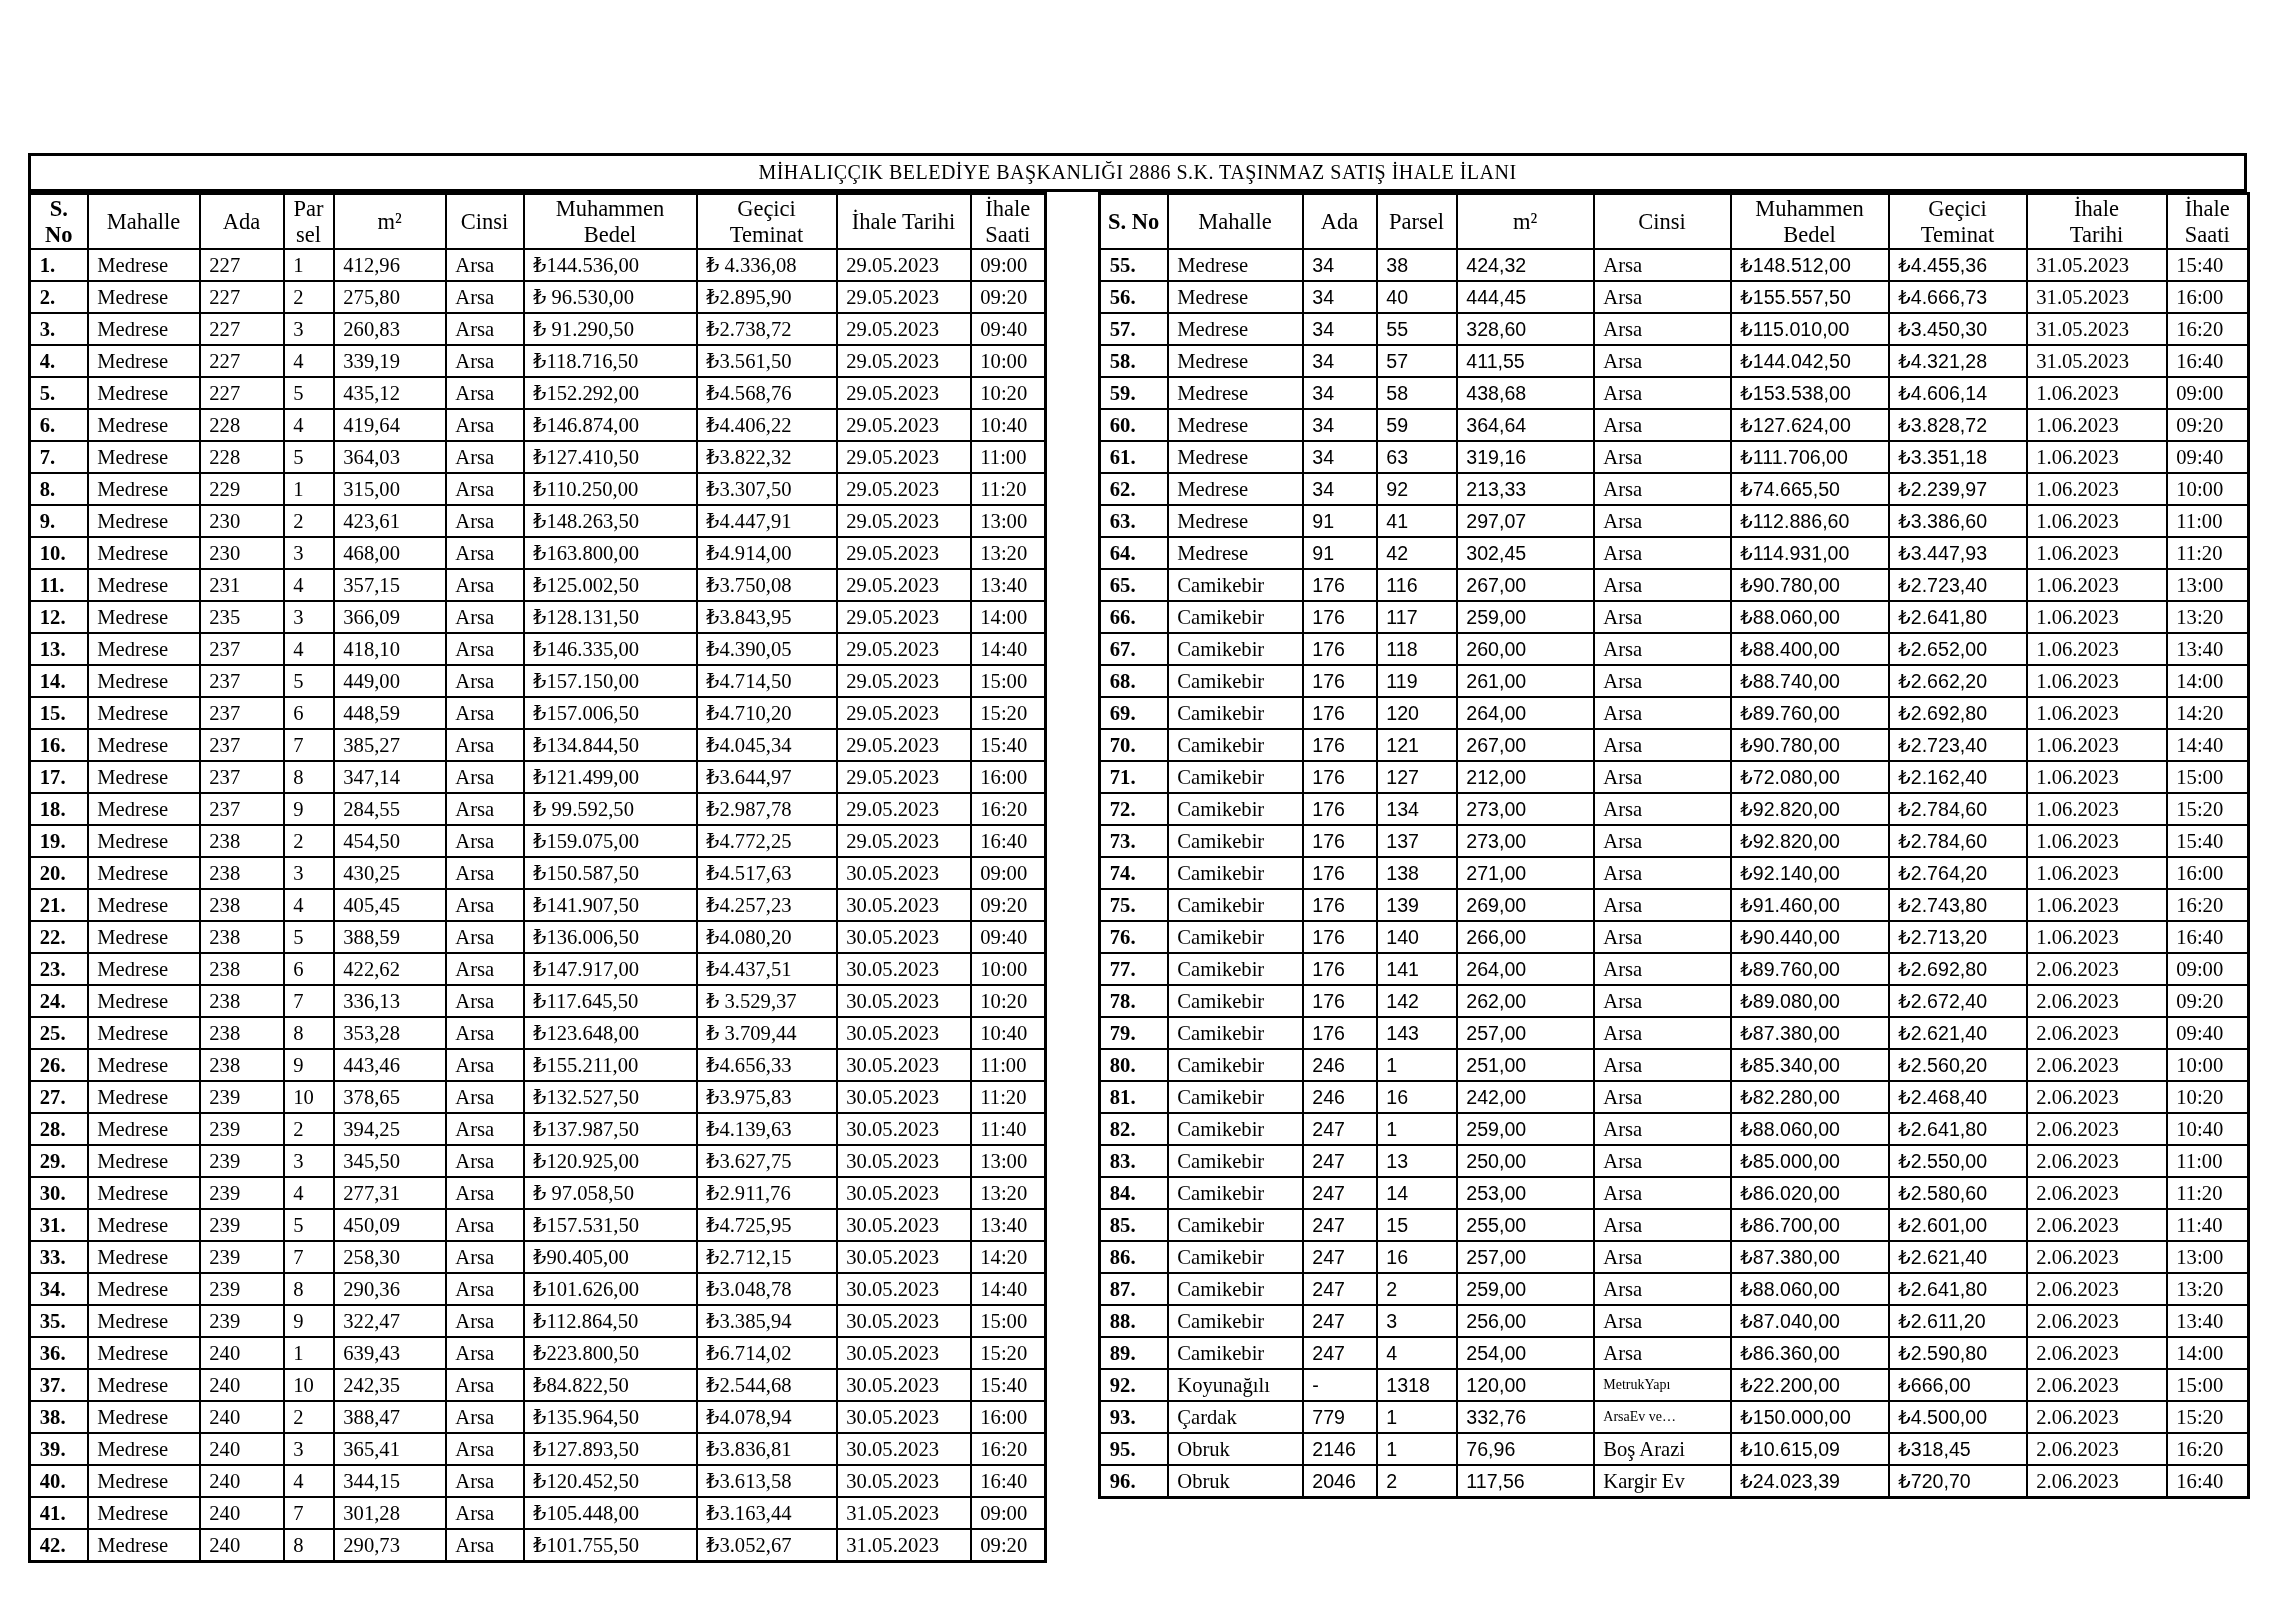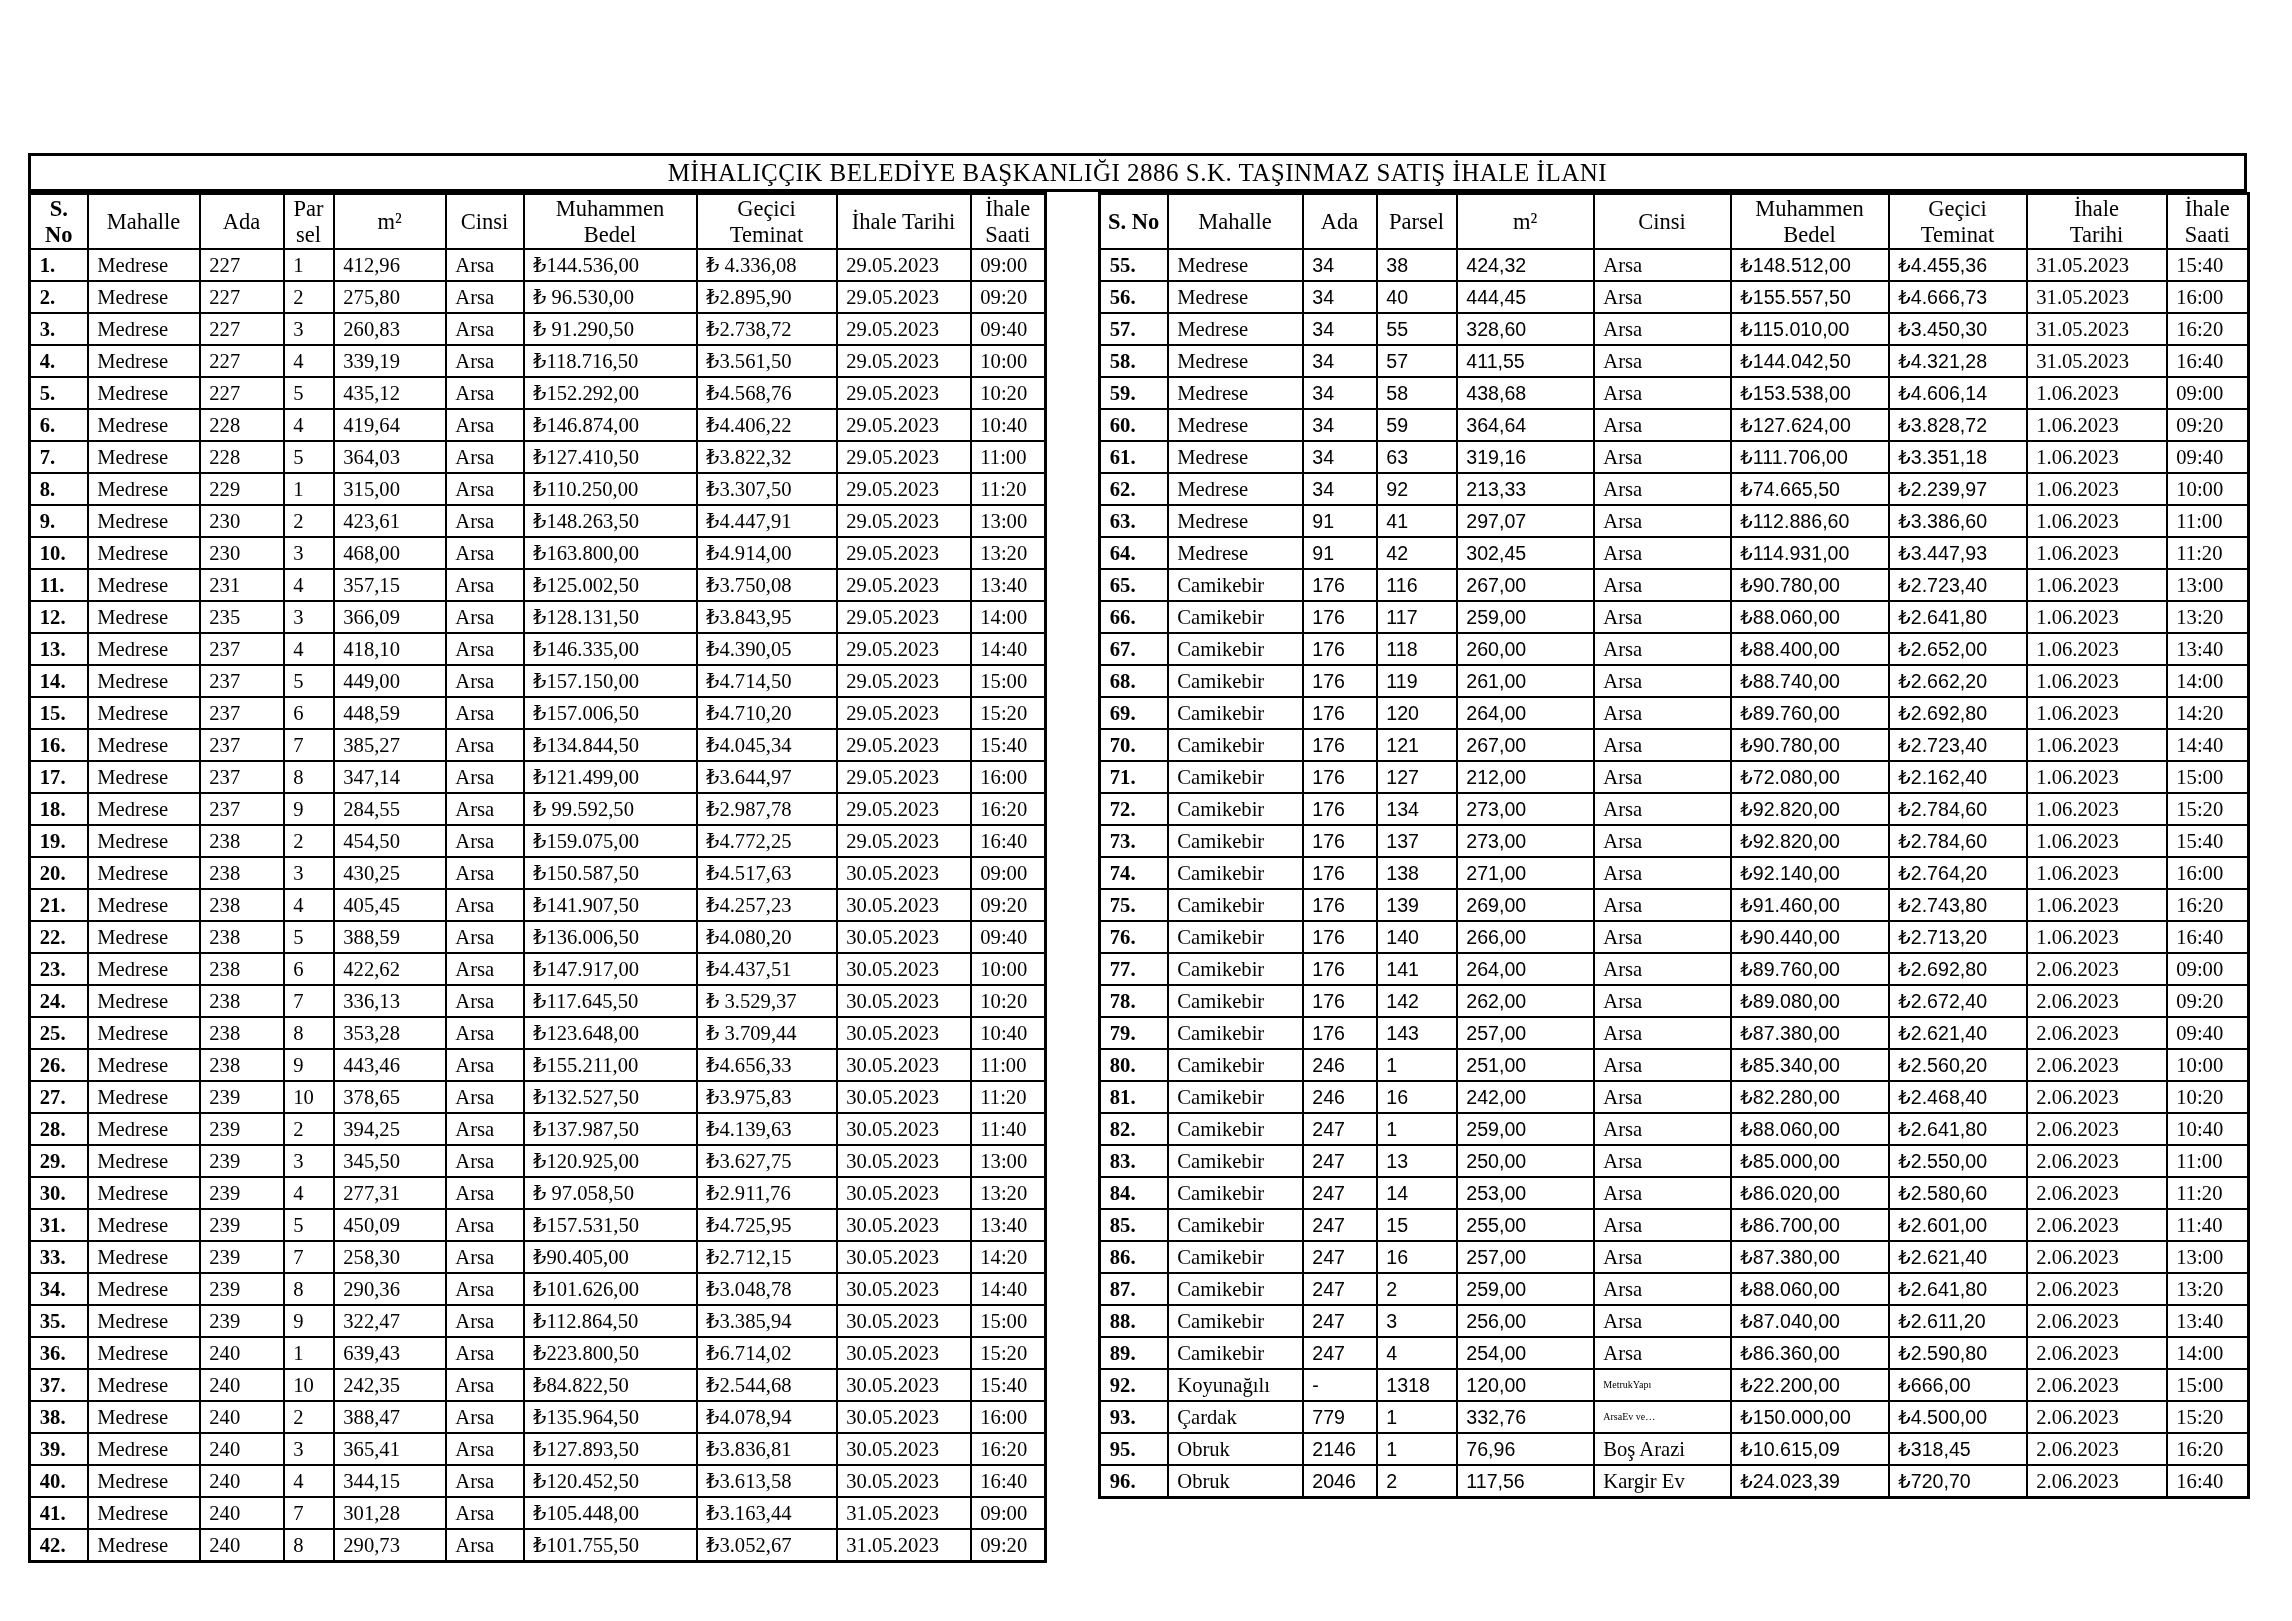--- a/index.html
+++ b/index.html
@@ -5,21 +5,21 @@
   html,body{margin:0;padding:0;}
   body{
     width:2293px;height:1621px;background:#ffffff;
     font-family:"Liberation Serif","DejaVu Serif",serif;
     color:#000;position:relative;overflow:hidden;
   }
   .doc{position:absolute;left:28px;top:153px;width:2219px;}
   .title-box{
     border:3.9px solid #000;height:33px;
     display:flex;align-items:center;justify-content:center;
-    font-size:25px;letter-spacing:0.5px;background:#fff;text-align:right;
+    font-size:20px;letter-spacing:0.5px;background:#fff;text-align:right;
   }
   .tables{display:flex;align-items:flex-start;}
   .gap{width:51px;flex:0 0 51px;}
   table{
     border-collapse:collapse;table-layout:fixed;background:#fff;
     border:3.9px solid #000;
   }
   table.lt{width:1017px;flex:0 0 1017px;}
   table.rt{width:1151px;flex:0 0 1151px;}
   th,td{border:2px solid #000;overflow:hidden;}
@@ -28,21 +28,21 @@
     white-space:pre-line;height:53px;font-size:22.5px;line-height:25.5px;
     padding:0 2px;border-bottom:2.9px solid #000;
   }
   thead th.bold{font-weight:bold;}
   td{
     height:30px;line-height:30px;font-size:20.6px;
     padding:0 2px 0 8.8px;white-space:nowrap;
   }
   td.sno{font-weight:bold;}
   td.sans{font-family:"Liberation Sans","DejaVu Sans",sans-serif;font-size:19.6px;}
-  td.cinsi-sm{font-size:10px;}
+  td.cinsi-sm{font-size:14px;}
 </style>
 </head>
 <body>
 
 <div class="doc">
   <div class="title-box">MİHALIÇÇIK BELEDİYE BAŞKANLIĞI 2886 S.K. TAŞINMAZ SATIŞ İHALE İLANI</div>
   <div class="tables">
     <table class="lt" id="left-table">
       <colgroup>
           <col style="width: 58px;">

